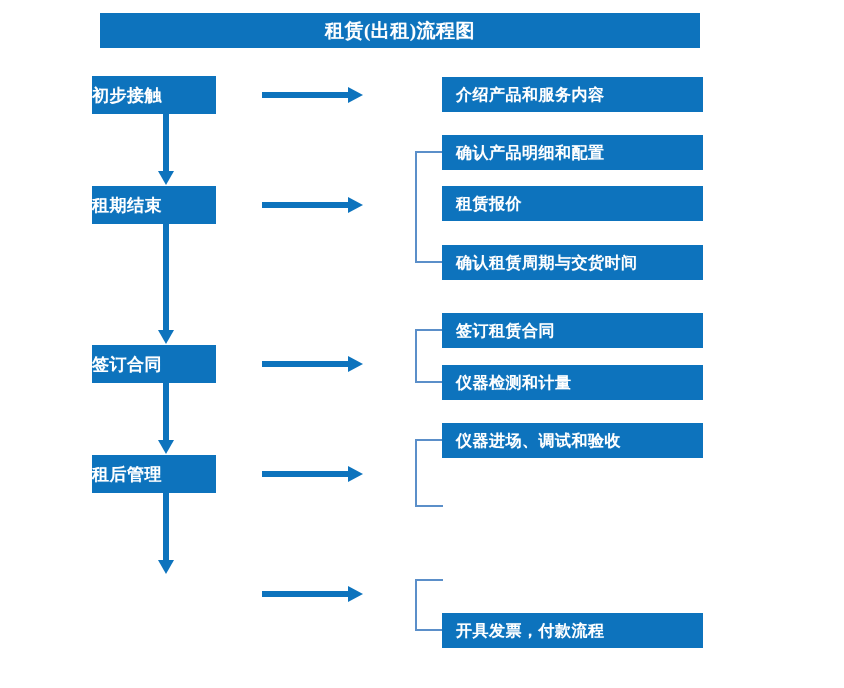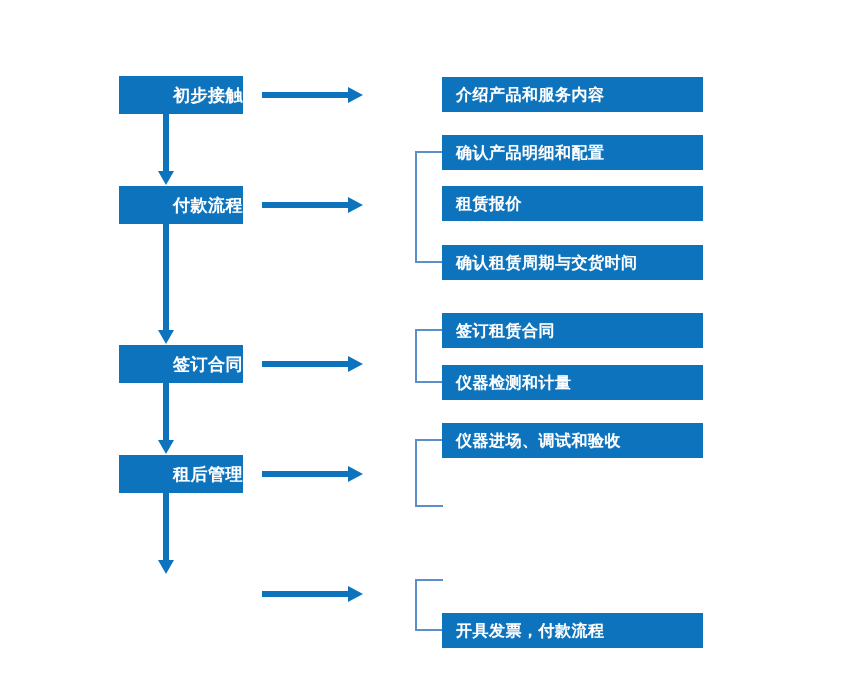--- a/index.html
+++ b/index.html
@@ -36,27 +36,27 @@
     font-size: 19px;
     font-weight: bold;
     letter-spacing: 0.5px;
     line-height: 1;
     white-space: nowrap;
     text-shadow: 0 0 1px rgba(255,255,255,0.35);
   }
   
   .stage-box {
     position: absolute;
-    left: 119px;
+    left: 92px;
     width: 124px;
     height: 38px;
     background: #0D73BD;
     display: flex;
     align-items: center;
-    justify-content: flex-end;
+    justify-content: flex-start;
     box-sizing: border-box;
   }
   .stage-box .stage-label {
     color: #ffffff;
     font-size: 17px;
     font-weight: bold;
     line-height: 1;
     white-space: nowrap;
     letter-spacing: 0.5px;
     text-shadow: 0 0 1px rgba(255,255,255,0.3);
@@ -103,26 +103,29 @@
     left: 414px;
     width: 29px;
   }
   .bracket svg { display: block; }
 </style>
 </head>
 <body>
 
 <div id="canvas">
 
+  <div class="title-bar">
+    <span class="title-text">租赁(出租)流程图</span>
+  </div>
 
   <div class="stage-box" style="top:76px">
     <span class="stage-label">初步接触</span>
   </div>
   <div class="stage-box" style="top:186px">
-    <span class="stage-label">付款流程</span>
+    <span class="stage-label">租期结束</span>
   </div>
   <div class="stage-box" style="top:345px">
     <span class="stage-label">签订合同</span>
   </div>
   <div class="stage-box" style="top:455px">
     <span class="stage-label">租后管理</span>
   </div>
 
   <div class="v-arrow" style="top:114px;height:72px">
     <svg width="20" height="72" viewBox="0 0 20 72">

